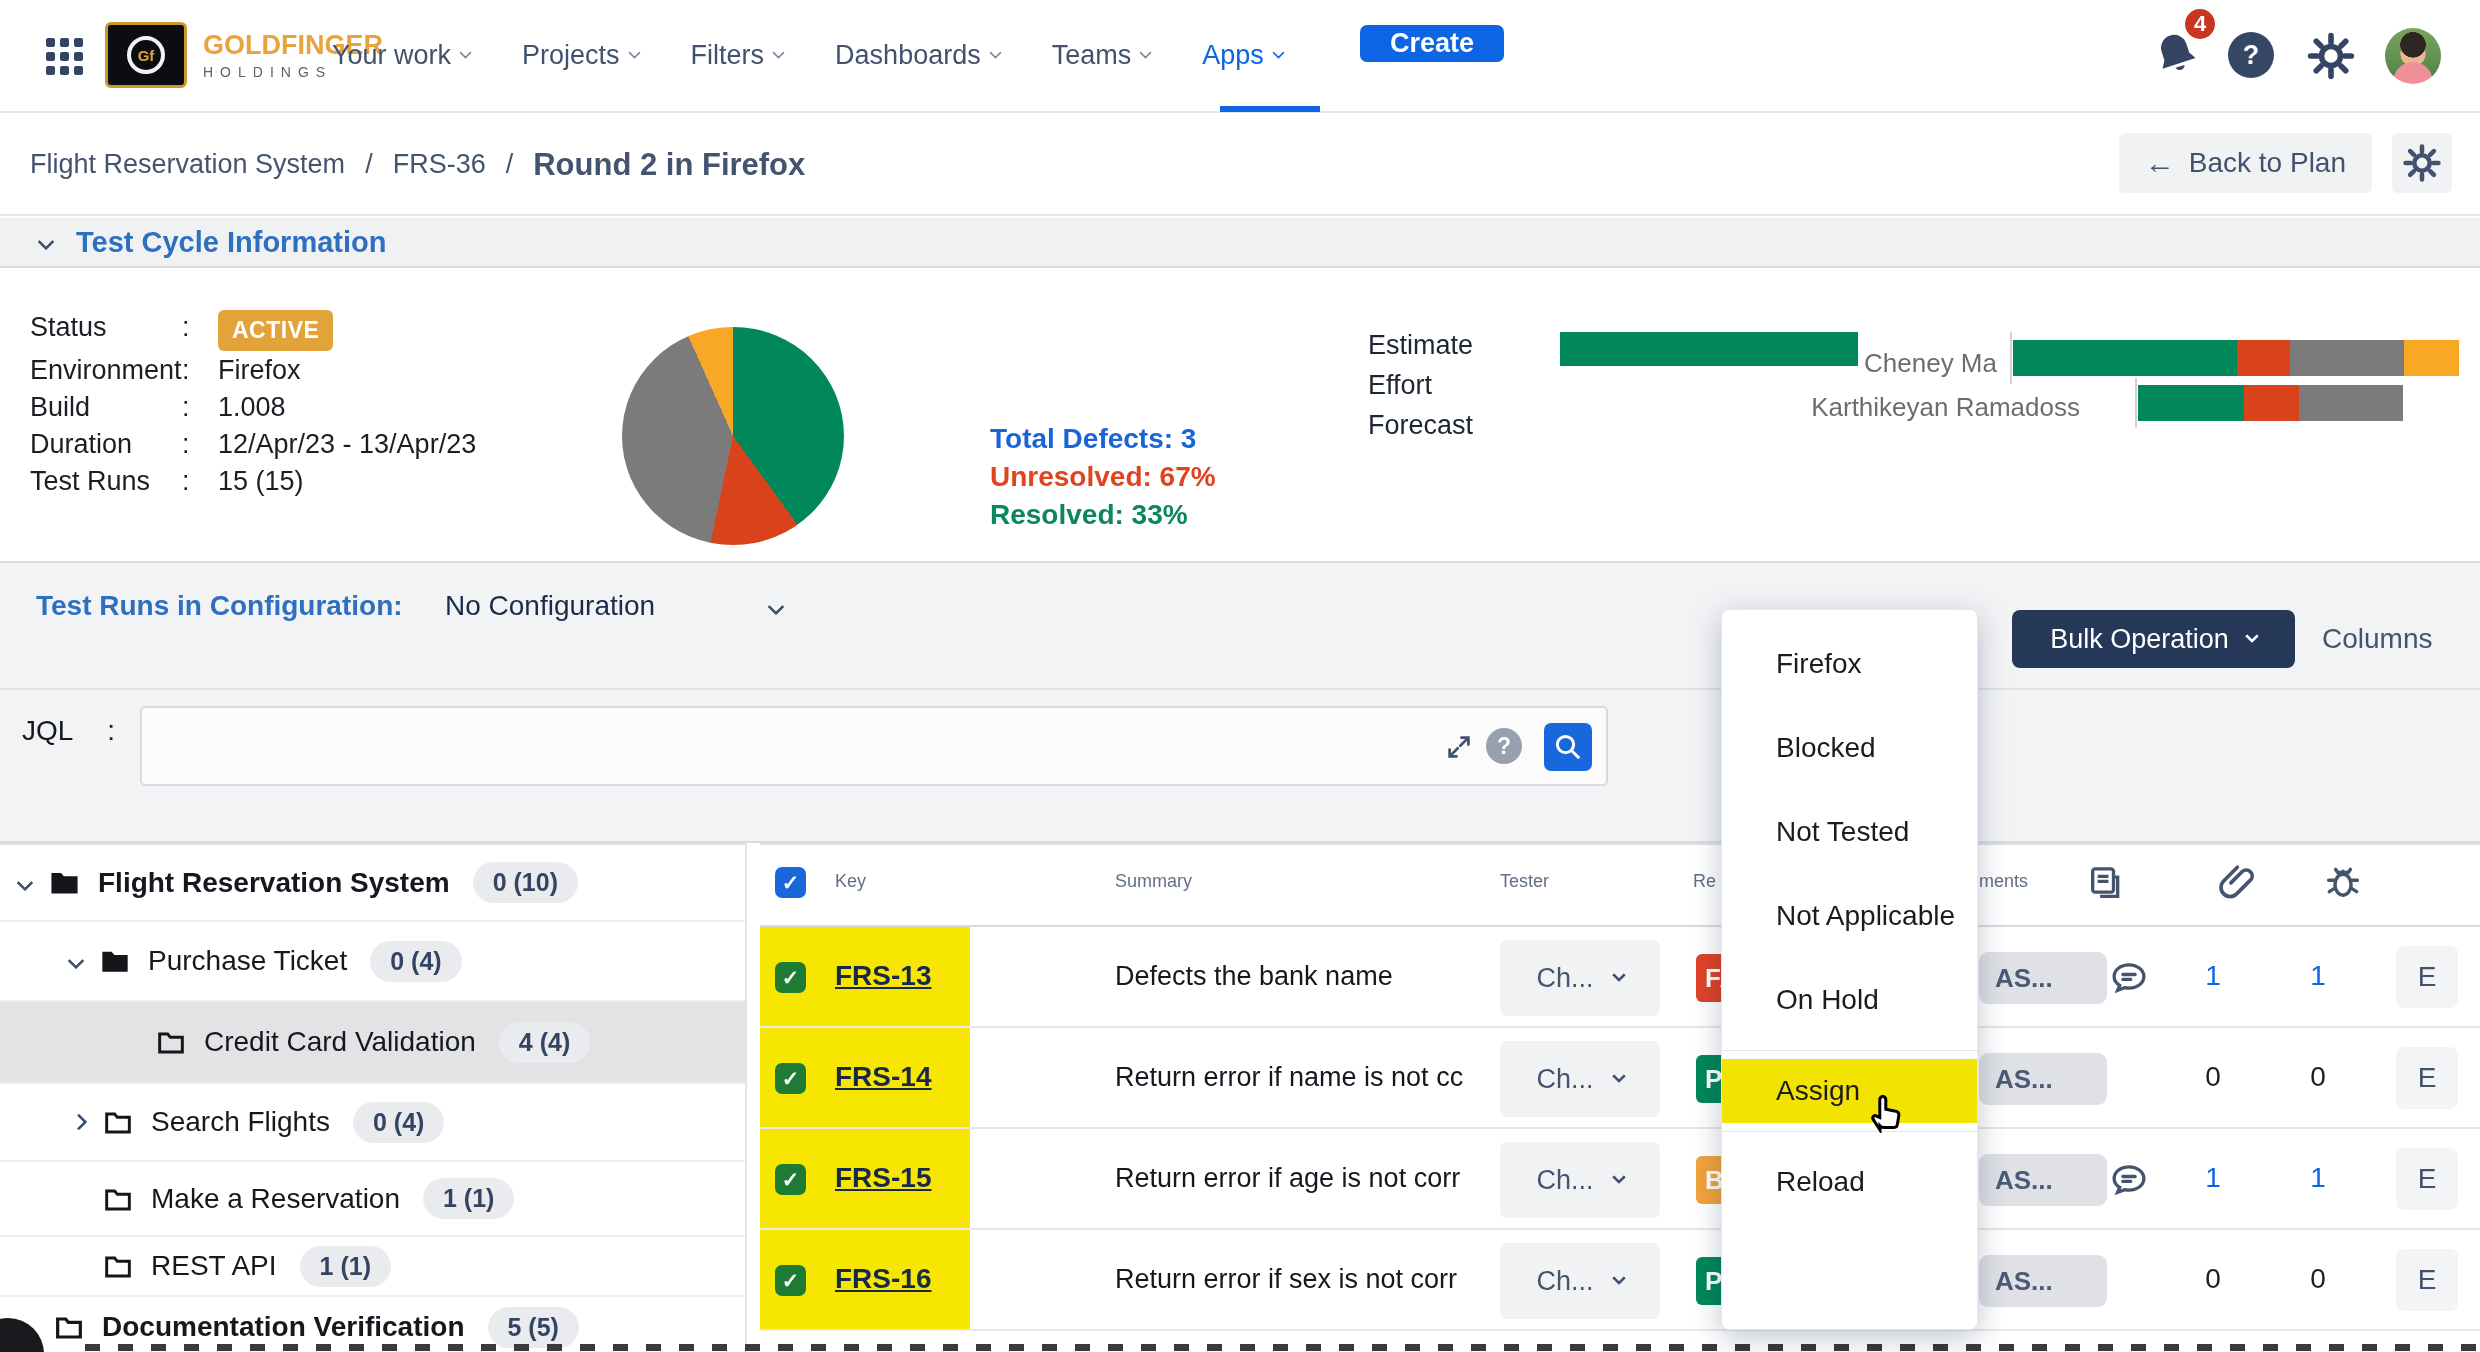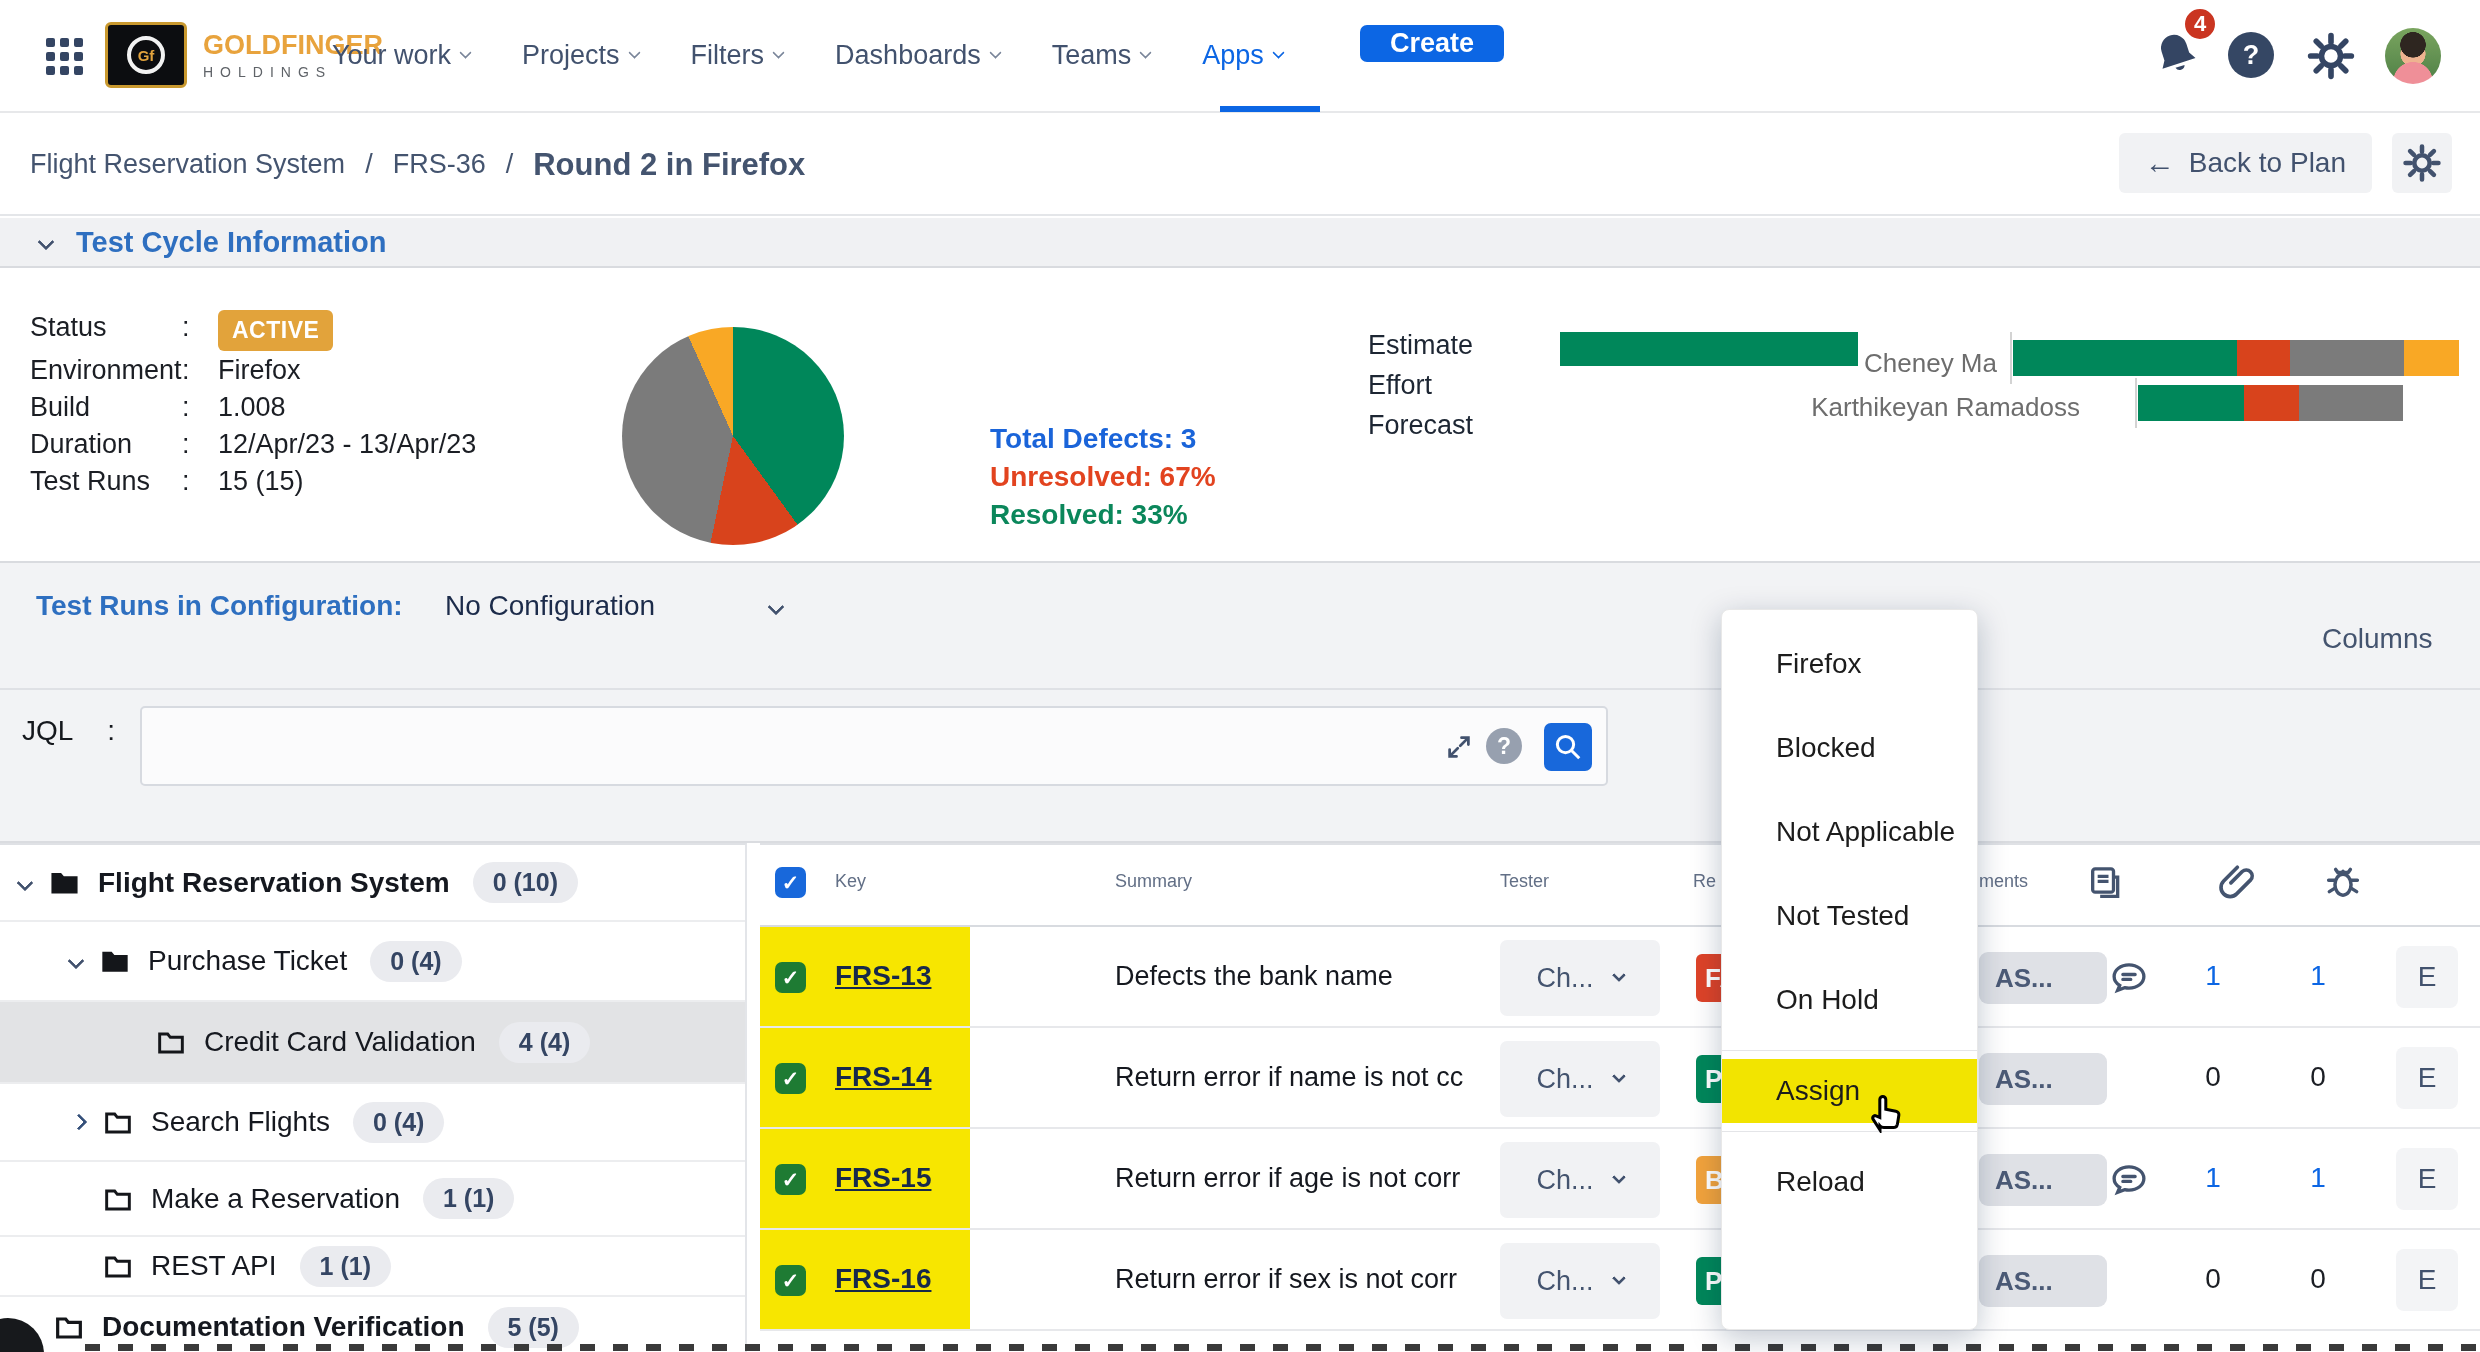--- a/index.html
+++ b/index.html
@@ -251,20 +251,24 @@
         <div style="width: 106px; background: rgb(0, 135, 90);"></div>
         <div style="width: 55px; background: rgb(216, 67, 28);"></div>
         <div style="width: 104px; background: rgb(123, 123, 123);"></div>
       </div>
   </div>
 
   <div id="band">
     <div class="cfg-label">Test Runs in Configuration:</div>
     <div class="cfg-value"><span>No Configuration</span></div>
     <span class="chev" style="position:absolute;left:770px;top:38px"></span>
+    <button class="btn-dark">
+      <span>Bulk Operation</span>
+        <span class="chev white" style="width:10px;height:10px;border-width:3px;transform:rotate(45deg) translate(-2px,-2px)"></span>
+    </button>
     <div class="columns-link">Columns</div>
     <div class="divline"></div>
     <div class="jql-label">
         <span>JQL</span>
         <span>:</span>
       </div>
     <div class="jql-box">
       <input style="">
       <div style="position:absolute;right:132px;top:24px">
         <svg width="30" height="30" viewBox="0 0 24 24">
@@ -447,22 +451,22 @@
       <div class="tagbadge">AS...</div>
       <div class="cnt" style="left:1420px">0</div>
       <div class="cnt" style="left:1525px">0</div>
       <button class="ebtn">E</button>
     </div>
   </div>
 
   <div id="menu">
     <div class="mitem">Firefox</div>
     <div class="mitem">Blocked</div>
+    <div class="mitem">Not Tested</div>
     <div class="mitem">Not Applicable</div>
-    <div class="mitem">Not Tested</div>
     <div class="mitem">On Hold</div>
     <div class="mdiv"></div>
     <div class="mitem assign">
       <span>Assign</span>
       <svg width="48" height="48" viewBox="0 0 24 24" style="position:absolute;left:140px;top:26px">
         <path d="M9 22.5l-3.4-5.3c-.7-1 .3-2.2 1.4-1.8l1.9.8V7.2c0-.8.7-1.5 1.5-1.5s1.5.7 1.5 1.5v4.9l5 1c1 .2 1.7 1.1 1.5 2.1l-.7 4.4c-.2 1-1 1.7-2 1.7h-4.8c-.8 0-1.5-.3-1.9-.8z" fill="#fff" stroke="#000" stroke-width="1.5"></path>
       </svg>
     </div>
     <div class="mdiv"></div>
     <div class="mitem">Reload</div>

